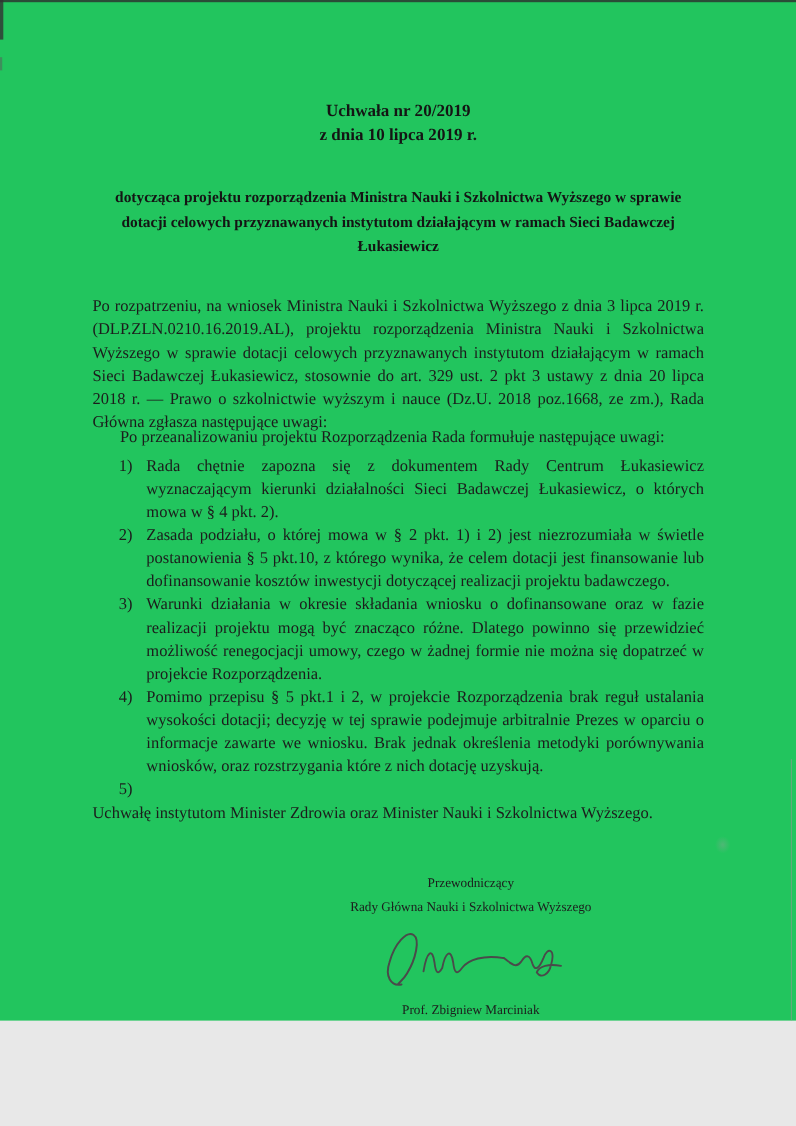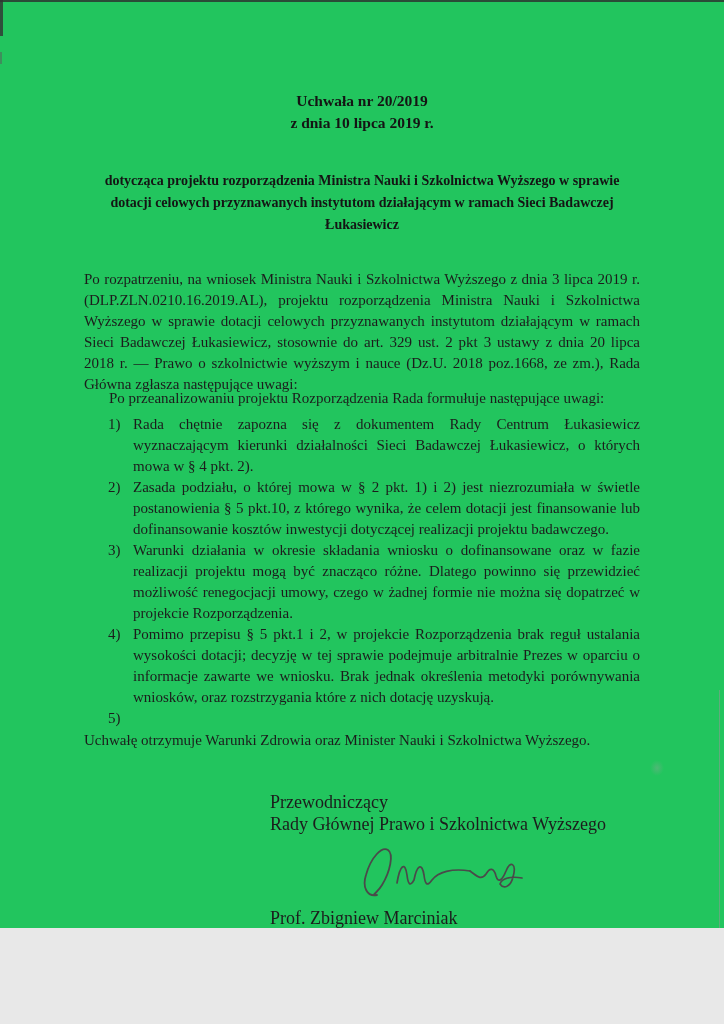--- a/index.html
+++ b/index.html
@@ -92,23 +92,23 @@
     top: 0;
   }
   .distribution-par {
     position: absolute;
     top: 730px; left: 84px; width: 556px;
     font-size: 15px;
     line-height: 21px;
   }
   .signature-block {
     position: absolute;
-    top: 791px; left: 270px; width: 340px;
-    text-align: left;
-    font-size: 18px;
+    top: 791px; left: 258px; width: 340px;
+    text-align: center;
+    font-size: 12px;
     line-height: 22px;
   }
   .signature-scrawl {
     display: block;
     margin: 8px auto 0 auto;
   }
   .signature-name {
     margin-top: 6px;
   }
 </style>
@@ -150,25 +150,25 @@
     </div>
     <div class="remark-item">
       <span class="remark-num">4)</span>
       <span>Pomimo przepisu § 5 pkt.1 i 2, w projekcie Rozporządzenia brak reguł ustalania wysokości dotacji; decyzję w tej sprawie podejmuje arbitralnie Prezes w oparciu o informacje zawarte we wniosku. Brak jednak określenia metodyki porównywania wniosków, oraz rozstrzygania które z nich dotację uzyskują.</span>
     </div>
     <div class="remark-item">
       <span class="remark-num">5)</span>
     </div>
   </div>
 
-  <div class="distribution-par">Uchwałę otrzymuje Warunki Zdrowia oraz Minister Nauki i Szkolnictwa Wyższego.</div>
+  <div class="distribution-par">Uchwałę instytutom Minister Zdrowia oraz Minister Nauki i Szkolnictwa Wyższego.</div>
 
   <div class="signature-block">
     <div>Przewodniczący</div>
-    <div>Rady Głównej Prawo i Szkolnictwa Wyższego</div>
+    <div>Rady Główna Nauki i Szkolnictwa Wyższego</div>
     <svg class="signature-scrawl" width="170" height="58" viewBox="0 0 170 58" aria-hidden="true">
       <path d="M 22,52
                C 12,54 7,44 11,32
                C 16,14 27,3 33,7
                C 39,11 35,29 27,42
                C 23,49 16,53 20,52" fill="none" stroke="#4a4a4a" stroke-width="1.8" stroke-linecap="round"></path>
       <path d="M 42,40
                C 45,22 50,18 52,32
                C 53,41 55,44 59,37
                C 62,22 67,19 69,32

